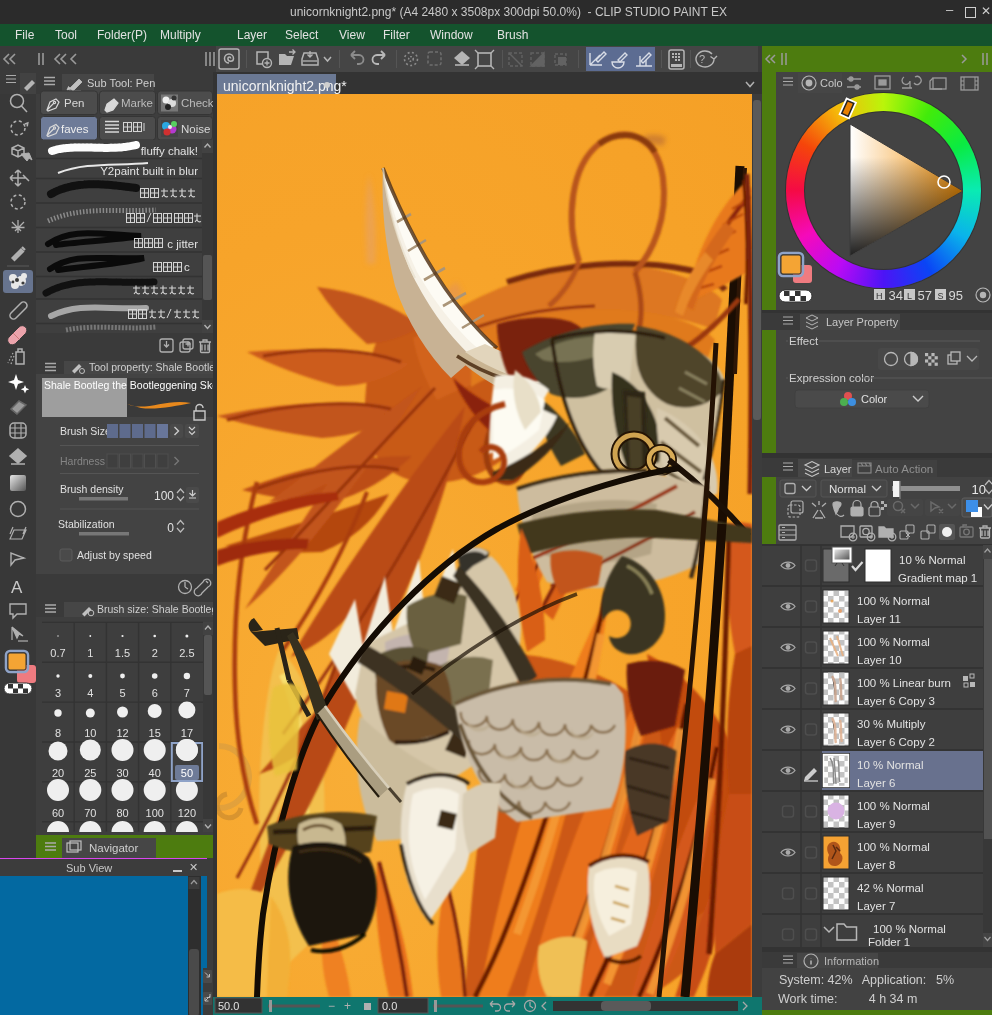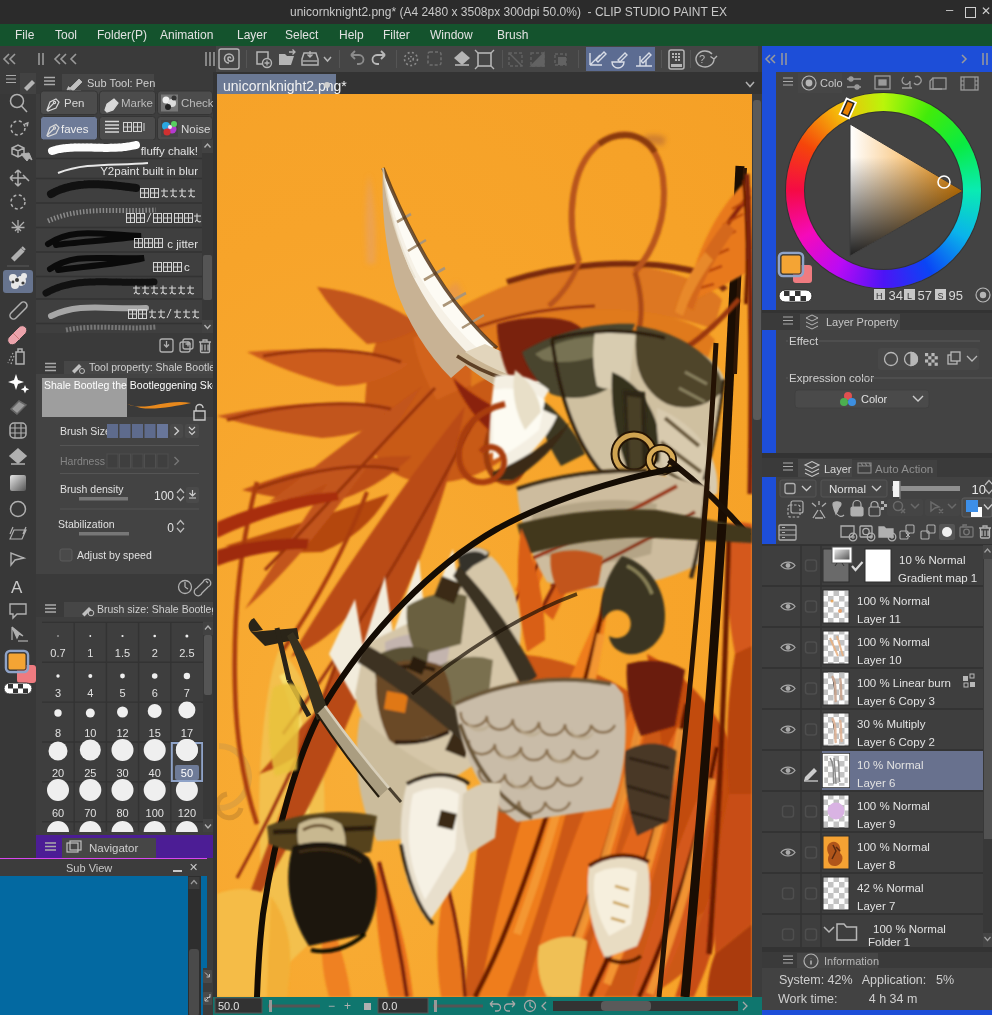--- a/index.html
+++ b/index.html
@@ -13,24 +13,24 @@
   <div class="tx" style="left:290px;top:5px;font-size:12px;color:#c8c8c8">unicornknight2.png* (A4 2480 x 3508px 300dpi 50.0%)&nbsp; - CLIP STUDIO PAINT EX</div>
   <div class="tx" style="left:946px;top:2px;font-size:13px;color:#cfcfcf">–</div>
   <div class="abs" style="left:965px;top:7px;width:9px;height:9px;border:1px solid #cfcfcf"></div>
   <div class="tx" style="left:981px;top:4px;font-size:12px;color:#cfcfcf">✕</div>
 </div>
 
 <div class="abs" style="left:0;top:24px;width:992px;height:22px;background:#14532d;font-size:12px;color:#e2e2e2">
   <span class="tx" style="left:15px;top:4px">File</span>
   <span class="tx" style="left:55px;top:4px">Tool</span>
   <span class="tx" style="left:97px;top:4px">Folder(P)</span>
-  <span class="tx" style="left:160px;top:4px">Animation</span>
+  <span class="tx" style="left:160px;top:4px">Multiply</span>
   <span class="tx" style="left:237px;top:4px">Layer</span>
   <span class="tx" style="left:285px;top:4px">Select</span>
-  <span class="tx" style="left:339px;top:4px">Help</span>
+  <span class="tx" style="left:339px;top:4px">View</span>
   <span class="tx" style="left:383px;top:4px">Filter</span>
   <span class="tx" style="left:430px;top:4px">Window</span>
   <span class="tx" style="left:497px;top:4px">Brush</span>
 </div>
 
 <div class="abs" style="left:0;top:46px;width:992px;height:26px;background:#3a3a3a">
   <div class="abs" style="left:216px;top:0;width:542px;height:26px;background:#454545"></div>
   <svg class="abs" style="left:0;top:0" width="762" height="26" viewBox="0 0 762 26">
     <g stroke="#9a9a9a" stroke-width="1.6" fill="none">
       <path d="M9 8 L4 13 L9 18 M15 8 L10 13 L15 18"></path>
@@ -508,21 +508,21 @@
 
     <rect x="167" y="22" width="10" height="210" fill="#383838"></rect>
     <rect x="167" y="22" width="10" height="13" fill="#424242"></rect>
     <rect x="167" y="219" width="10" height="13" fill="#424242"></rect>
     <path d="M169 29.5 l3-3.5 l3 3.5" stroke="#b0b0b0" stroke-width="1.3" fill="none"></path>
     <path d="M169 224.5 l3 3.5 l3-3.5" stroke="#b0b0b0" stroke-width="1.3" fill="none"></path>
     <rect x="168" y="35" width="8" height="60" rx="2" fill="#555"></rect>
   </svg>
 </div>
 
-<div class="abs" style="left:36px;top:835px;width:177px;height:23px;background:#4c1d95">
+<div class="abs" style="left:36px;top:835px;width:177px;height:23px;background:#4d7c0f">
   <svg class="abs" style="left:0;top:0" width="177" height="23" viewBox="0 0 23 23" preserveAspectRatio="xMinYMin">
   </svg>
   <svg class="abs" style="left:0;top:0" width="177" height="23" viewBox="0 0 177 23" font-family="Liberation Sans">
     <path d="M9 8 h11 M9 11.5 h11 M9 15 h11" stroke="#aaa" stroke-width="1.3"></path>
     <rect x="26" y="3" width="94" height="20" fill="#464646"></rect>
     <rect x="31" y="8" width="11" height="9" fill="none" stroke="#c0c0c0" stroke-width="1.2"></rect>
     <rect x="34" y="6" width="11" height="9" fill="none" stroke="#c0c0c0" stroke-width="1.2"></rect>
     <text x="53" y="17" font-size="11.5" fill="#cfcfcf">Navigator</text>
   </svg>
 </div>
@@ -847,21 +847,21 @@
             <path d="M317 5 v4 l3 2"></path>
         <path d="M333 5 l-4 4 l4 4"></path>
       </g>
       <rect x="340" y="4" width="185" height="10" fill="#333"></rect>
       <rect x="388" y="4" width="50" height="10" rx="4" fill="#5a5a5a"></rect>
       <path d="M530 5 l4 4 l-4 4" stroke="#a8a8a8" stroke-width="1.3" fill="none"></path>
     </svg>
   </div>
 </div>
 
-<div class="abs" style="left:762px;top:46px;width:230px;height:969px;background:#1d4ed8">
+<div class="abs" style="left:762px;top:46px;width:230px;height:969px;background:#4d7c0f">
 
   <div class="abs" style="left:14px;top:26px;width:216px;height:238px;background:#434343"></div>
 
   <div class="abs" style="left:24px;top:47px;width:195px;height:195px;border-radius:50%;background:conic-gradient(from 0deg, hsl(75,92%,50%), hsl(105,92%,48%), hsl(135,92%,48%), hsl(165,92%,48%), hsl(195,92%,48%), hsl(225,92%,50%), hsl(255,92%,52%), hsl(285,92%,50%), hsl(315,92%,50%), hsl(345,92%,50%), hsl(15,92%,50%), hsl(45,92%,50%), hsl(75,92%,50%));box-shadow:0 0 0 1px #333"></div>
   <div class="abs" style="left:43px;top:66px;width:157px;height:157px;border-radius:50%;background:#434343;box-shadow:0 0 0 1px #333"></div>
   <svg class="abs" style="left:0;top:0" width="230" height="969" viewBox="0 0 230 969" font-family="Liberation Sans">
     <defs>
       <linearGradient id="tri1" x1="0" y1="0" x2="1" y2="0">
         <stop offset="0" stop-color="#ffffff"></stop>
             <stop offset="1" stop-color="#f28d00"></stop>

